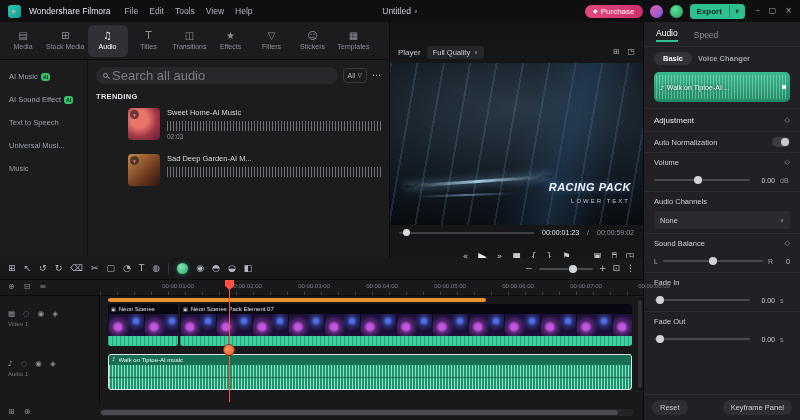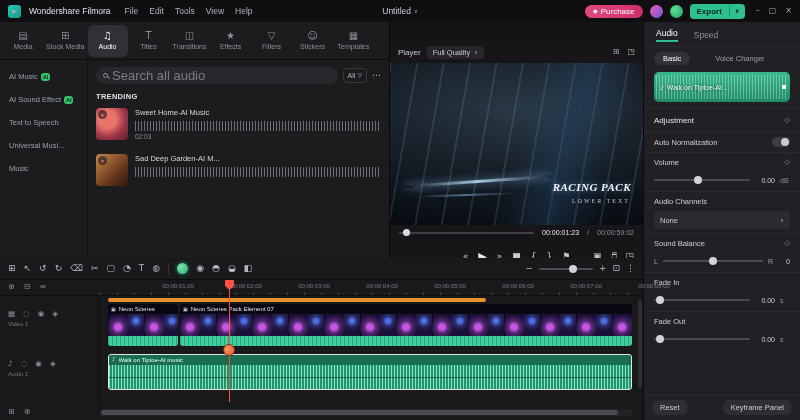--- a/index.html
+++ b/index.html
@@ -40,40 +40,40 @@
   .search-row { display:flex; align-items:center; gap:5px; height:20px; }
   .search { flex:1; background:#28282c; border-radius:10px; height:17px; display:flex; align-items:center; gap:4px; padding:0 7px; }
   .mag { width:5px; height:5px; border:1px solid #8b8f98; border-radius:50%; position:relative; flex:none; }
   .mag::after { content:""; position:absolute; width:3px; height:1px; background:#8b8f98; right:-3px; bottom:-1px; transform:rotate(45deg); }
   .search input { background:transparent; border:0; outline:0; color:#cfd2d8; font-size:13px; width:100%; font-family:"Liberation Sans",sans-serif; }
   .search input::placeholder { color:#787d85; }
   .all-pill { border:1px solid #3a3a40; border-radius:4px; height:15px; display:flex; align-items:center; gap:2px; padding:0 4px; font-size:7px; color:#b0b4bd; }
   .all-pill .ic { font-size:6px; }
   .more-btn { color:#b0b4bd; font-size:9px; }
   .trending { margin:7px 0 4px; font-size:7.5px; font-weight:bold; color:#dfe2e8; letter-spacing:.3px; }
-  .aitem { height:46px; display:flex; gap:7px; padding:3px 0; }
+  .aitem { height:46px; display:flex; gap:7px; padding:3px 0;margin-left:32px; }
   .thumb { width:32px; height:32px; border-radius:4px; position:relative; flex:none; }
   .th1 { background:radial-gradient(circle at 35% 35%, #e8746a 0 30%, #a03648 60%, #5c2030 100%); }
   .th2 { background:linear-gradient(135deg,#3a3f55,#14161f 70%); }
   .th3 { background:linear-gradient(135deg,#c98a4b,#6e3a1e 60%,#2e1710); }
   .heart-badge { position:absolute; top:2px; left:2px; width:9px; height:9px; border-radius:50%; background:rgba(20,20,24,.6); display:flex; align-items:center; justify-content:center; font-size:5px; color:#ff6b9a; }
   .item-main { flex:1; overflow:hidden; }
   .atitle { font-size:7.5px; color:#d5d8dd; height:10px; white-space:nowrap; overflow:hidden; }
   .awavemini { height:10px; margin:3px 0 2px; background:repeating-linear-gradient(90deg, rgba(150,155,165,.65) 0 1px, transparent 1px 3px); }
   .adur { font-size:6.5px; color:#8b8f98; }
 
   
   #preview { position:absolute; left:390px; top:22px; width:253px; height:236px; background:#161618;margin-top:19px; }
   .player-bar { height:22px; display:flex; align-items:center; gap:6px; padding:0 8px; }
   .player-lbl { font-size:8px; color:#c5c9d0; }
   .quality { display:flex; align-items:center; gap:4px; background:#26262a; border-radius:3px; padding:2px 6px; font-size:7.5px; color:#c5c9d0; }
   .quality .ic { font-size:5px; }
   .pv-icons { margin-left:auto; display:flex; gap:8px; }
   .pv-icons .ic { font-size:8px; }
-  .video-area { height:162px; background:#404040; position:relative; overflow:hidden;font-family:Liberation Serif, serif; }
+  .video-area { height:162px; background:#404040; position:relative; overflow:hidden; }
   .scene { position:absolute; inset:0;
     background:
       linear-gradient(105deg, rgba(0,0,0,0) 50%, rgba(40,80,120,.35) 68%, rgba(0,0,0,0) 85%),
       repeating-linear-gradient(100deg, rgba(140,190,230,.14) 0 2px, rgba(0,0,0,0) 2px 26px),
       radial-gradient(ellipse 140% 90% at 50% 28%, #2a3946 0%, #141c24 48%, #04060a 100%);
   }
   .streak { position:absolute; left:6%; bottom:26%; width:58%; height:3px; transform:rotate(-4deg);
     background:linear-gradient(90deg, rgba(180,220,255,0), rgba(190,230,255,.85), rgba(180,220,255,0));
     box-shadow:0 0 9px rgba(140,200,255,.65); }
   .streak2 { position:absolute; left:10%; bottom:18%; width:40%; height:2px; transform:rotate(-2deg);
@@ -88,21 +88,21 @@
   .transport { position:relative; height:32px; display:flex; align-items:center; justify-content:center; gap:10px; }
   .transport .ic { font-size:9px; color:#c5c9d0; }
   .transport .play { font-size:11px; color:#e8eaee; }
   .tr-right { position:absolute; right:9px; display:flex; gap:8px; }
 
   
   #inspector { position:absolute; left:643px; top:22px; width:157px; height:398px; background:#212125; border-left:1px solid #0a0a0c; display:flex; flex-direction:column; }
   .rp-tabs { height:25px; display:flex; align-items:flex-end; gap:16px; padding:0 12px 4px; border-bottom:1px solid #2a2a2f; }
   .rp-tab { font-size:8.5px; color:#8b8f98; padding-bottom:2px; }
   .rp-tab.active { color:#fff; border-bottom:2px solid #2fc08f; }
-  .rp-subtabs { height:22px; display:flex; align-items:center; gap:25px; padding:0 10px; }
+  .rp-subtabs { height:22px; display:flex; align-items:center; gap:6px; padding:0 10px;font-weight:bold; }
   .subtab { font-size:7.5px; color:#9aa0a8; }
   .subtab.active { background:#323238; color:#fff; border-radius:9px; padding:2px 9px; }
   .clip-card { margin:3px 10px 6px; height:30px; border-radius:5px; position:relative; overflow:hidden; background:linear-gradient(180deg,#39b98d,#1f8a66); }
   .clip-card::after { content:""; position:absolute; inset:3px 2px; background:repeating-linear-gradient(90deg, rgba(255,255,255,.30) 0 1px, transparent 1px 3px); }
   .cc-label { position:absolute; left:6px; top:50%; transform:translateY(-50%); z-index:2; font-size:7px; color:#f0fff8; text-shadow:0 0 3px rgba(0,40,25,.9); display:flex; gap:3px; align-items:center; white-space:nowrap; }
   .cc-dot { position:absolute; right:4px; top:50%; transform:translateY(-50%); width:4px; height:4px; background:#fff; border-radius:1px; z-index:2; }
   .sec-head { height:24px; display:flex; align-items:center; justify-content:space-between; padding:0 10px; border-top:1px solid #2a2a2f; border-bottom:1px solid #2a2a2f; }
   .sec-head .lbl { font-size:8px; color:#e2e5ea; }
   .kf { font-size:7px; color:#8b8f98; }
   .prow { display:flex; align-items:center; justify-content:space-between; padding:0 10px; height:20px; }

